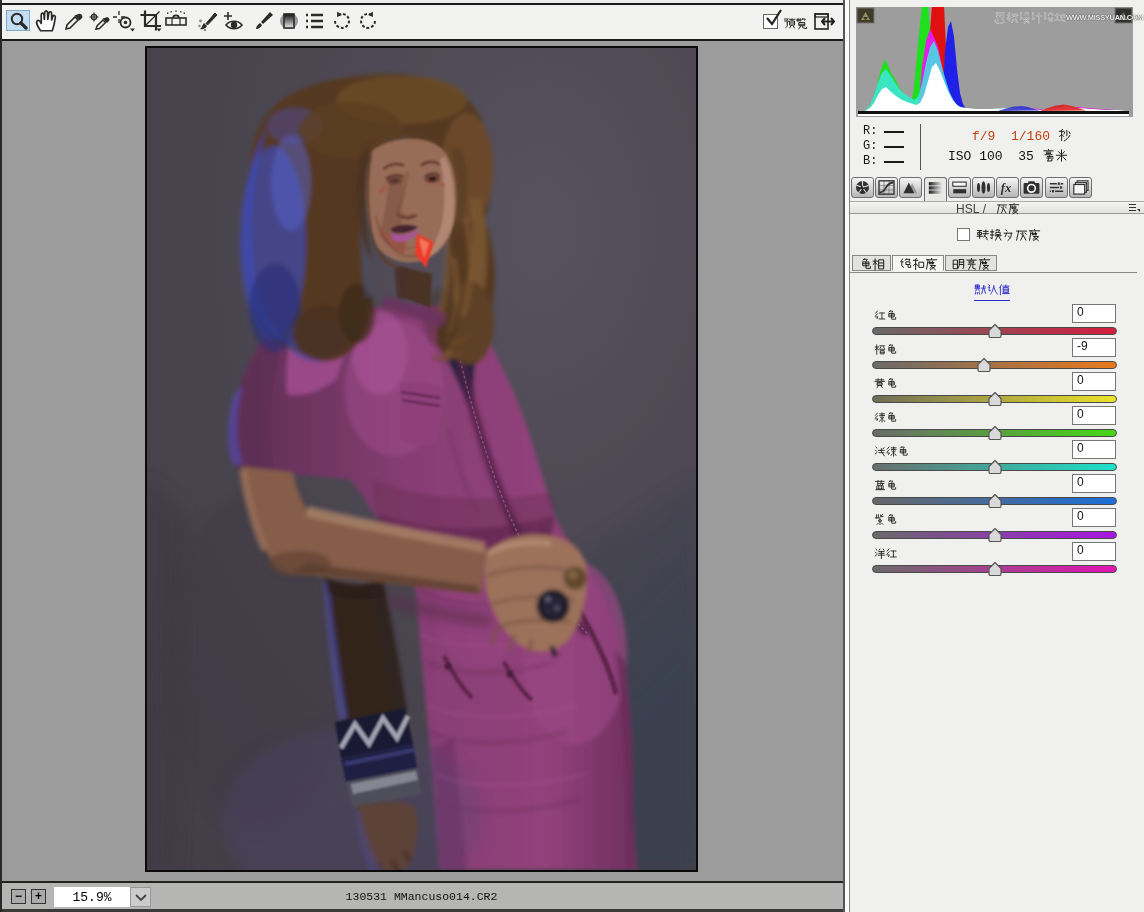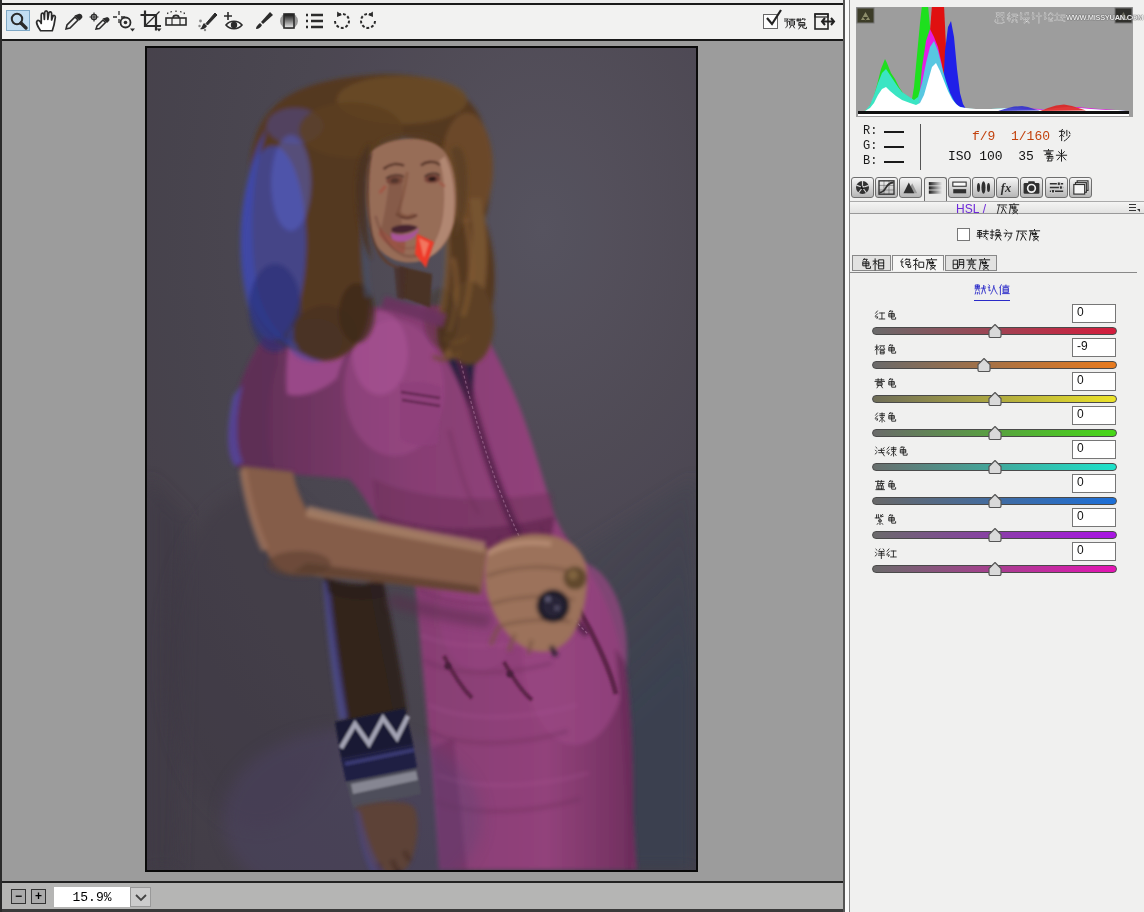--- a/index.html
+++ b/index.html
@@ -316,20 +316,21 @@
     <path d="M8 9.5 H20 M11 6 L8 9.5 L11 13 M17 6 L20 9.5 L17 13" stroke="#222" stroke-width="2" fill="none"></path>
   </svg>
 <div id="statusbar">
   <div style="position:absolute;left:11px;top:6px;width:15px;height:15px;border:1.5px solid #333;background:#aaa;text-align:center;font:bold 12px/12px 'Liberation Sans'">−</div>
   <div style="position:absolute;left:31px;top:6px;width:15px;height:15px;border:1.5px solid #333;background:#aaa;text-align:center;font:bold 12px/12px 'Liberation Sans'">+</div>
   <div style="position:absolute;left:54px;top:4px;width:76px;height:20px;background:#fff;font:13px 'Liberation Mono';text-align:center;padding-top:3px">15.9%</div>
   <div style="position:absolute;left:130px;top:4px;width:21px;height:20px;background:#ccc;border:1px solid #999"></div>
 <svg style="position:absolute;left:135px;top:11px" width="12" height="8" viewBox="0 0 12 8">
       <path d="M1 1 L6 6 L11 1" stroke="#444" stroke-width="1.8" fill="none"></path>
     </svg>
+  <div style="position:absolute;left:0;top:7px;width:843px;text-align:center;font:11.5px 'Liberation Mono';color:#111">130531 MMancuso014.CR2</div>
 </div>
 <div id="gutter"></div>
 <div id="panel"></div>
 
 <div style="position:absolute;left:856px;top:7px;width:277px;height:110px">
     <svg width="277" height="110" viewBox="0 0 277 110" style="position:absolute;left:0;top:0">
 <rect width="277" height="110" fill="#9d9d9d"></rect>
 <g>
 <path d="M9 104 L13 100 17 92 21 78 25 62 29 52 31 56 35 66 39 72 43 80 47 86 53 90 58 94 56 104 Z M54 104 L58 80 61 48 64 16 66 -2 72 -2 74 20 76 104 Z" fill="#1ee01e"></path>
 <path d="M72 104 L74 24 76 -2 88 -2 90 40 91 104 Z" fill="#e01010"></path>
@@ -420,21 +421,21 @@
       <rect x="13.5" y="7" width="3.6" height="4" rx="1" fill="#303030" stroke="#f0f0f0" stroke-width="1"></rect>
       <rect x="4" y="11.5" width="3.6" height="4" rx="1" fill="#303030" stroke="#f0f0f0" stroke-width="1"></rect>
     </svg></div>
 <div class="tbtn" style="left:1069px"><svg width="17" height="15" viewBox="0 0 20 18">
       <rect x="6" y="1" width="13" height="11.5" fill="#f6f6f6" stroke="#303030" stroke-width="1.4"></rect>
       <rect x="4" y="3.2" width="13" height="11.5" fill="#f6f6f6" stroke="#303030" stroke-width="1.4"></rect>
       <rect x="2" y="5.4" width="13" height="11.5" fill="#f6f6f6" stroke="#303030" stroke-width="1.4"></rect>
     </svg></div>
 
 <div style="position:absolute;left:850px;top:201px;width:294px;height:13px;background:linear-gradient(#f4f4f3,#e2e2e1);border-top:1px solid #aaa;border-bottom:1px solid #999"></div>
-<div style="position:absolute;left:956px;top:202px;font:12px 'Liberation Sans';color:#6d28d9">HSL&nbsp;/&nbsp;</div>
+<div style="position:absolute;left:956px;top:202px;font:12px 'Liberation Sans';color:#404040">HSL&nbsp;/&nbsp;</div>
 <div style="position:absolute;left:996px;top:201px"><svg class="zh" style="vertical-align:0px" width="24" height="12" viewBox="0 0 200 100">
       <path transform="translate(0 0)" d="M12 16 H90 M28 16 L12 86 M60 24 V50 M44 32 L52 42 M76 30 L86 42 M60 50 L44 86 M64 50 L84 86" fill="none" stroke="#1c1c1c" stroke-width="7.5" stroke-linecap="round"></path>
       <path transform="translate(100 0)" d="M50 2 V10 M10 14 H90 M24 14 L12 86 M36 24 V44 M58 24 V44 M28 34 H68 M32 44 H66 M42 58 H80 M50 60 C50 68 46 74 40 80 M50 64 L80 90 M78 64 L42 90" fill="none" stroke="#1c1c1c" stroke-width="7.5" stroke-linecap="round"></path>
     </svg></div>
 <svg style="position:absolute;left:1128px;top:203px" width="12" height="10" viewBox="0 0 12 10">
     <path d="M1 1.5 H8 M1 4.5 H8 M1 7.5 H8" stroke="#333" stroke-width="1.2"></path>
     <path d="M9 6 L12 6 L12 9 Z" fill="#333"></path>
   </svg>
 
 <div style="position:absolute;left:957px;top:228px;width:13px;height:13px;background:#fff;border:1px solid #777"></div>

